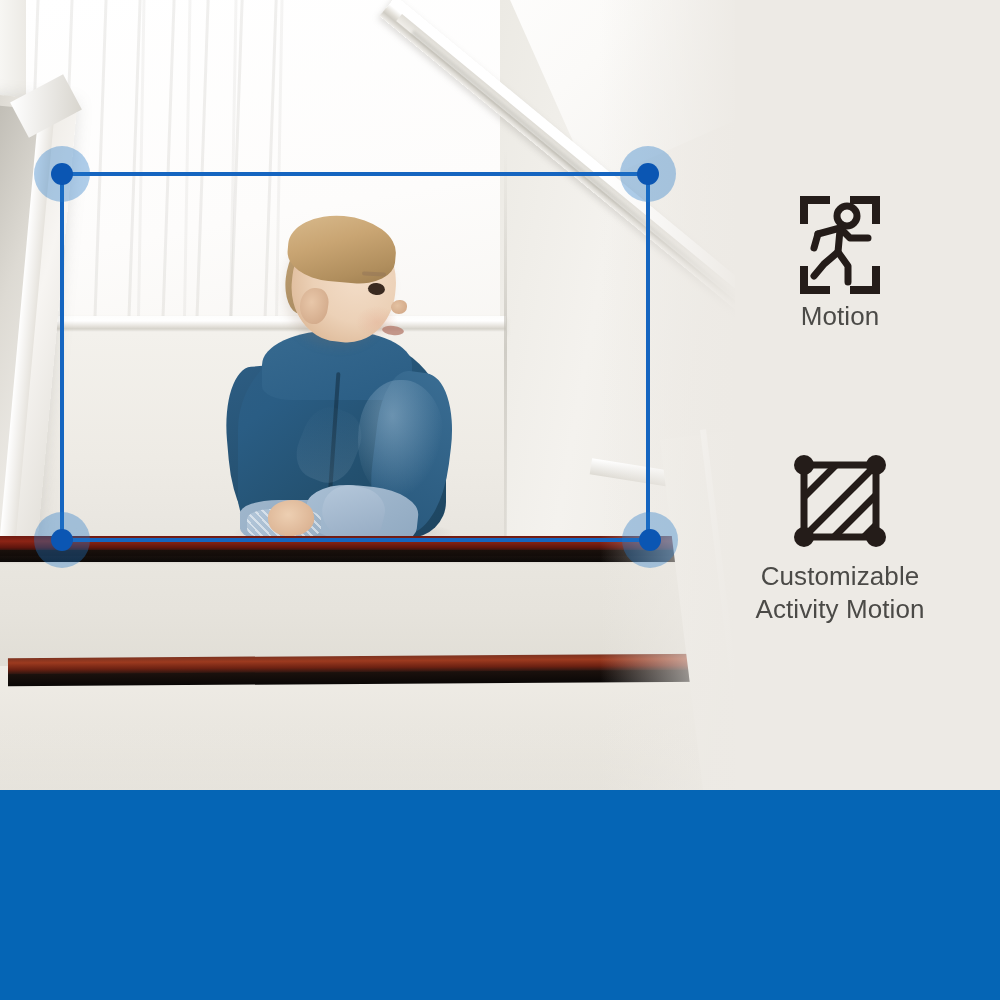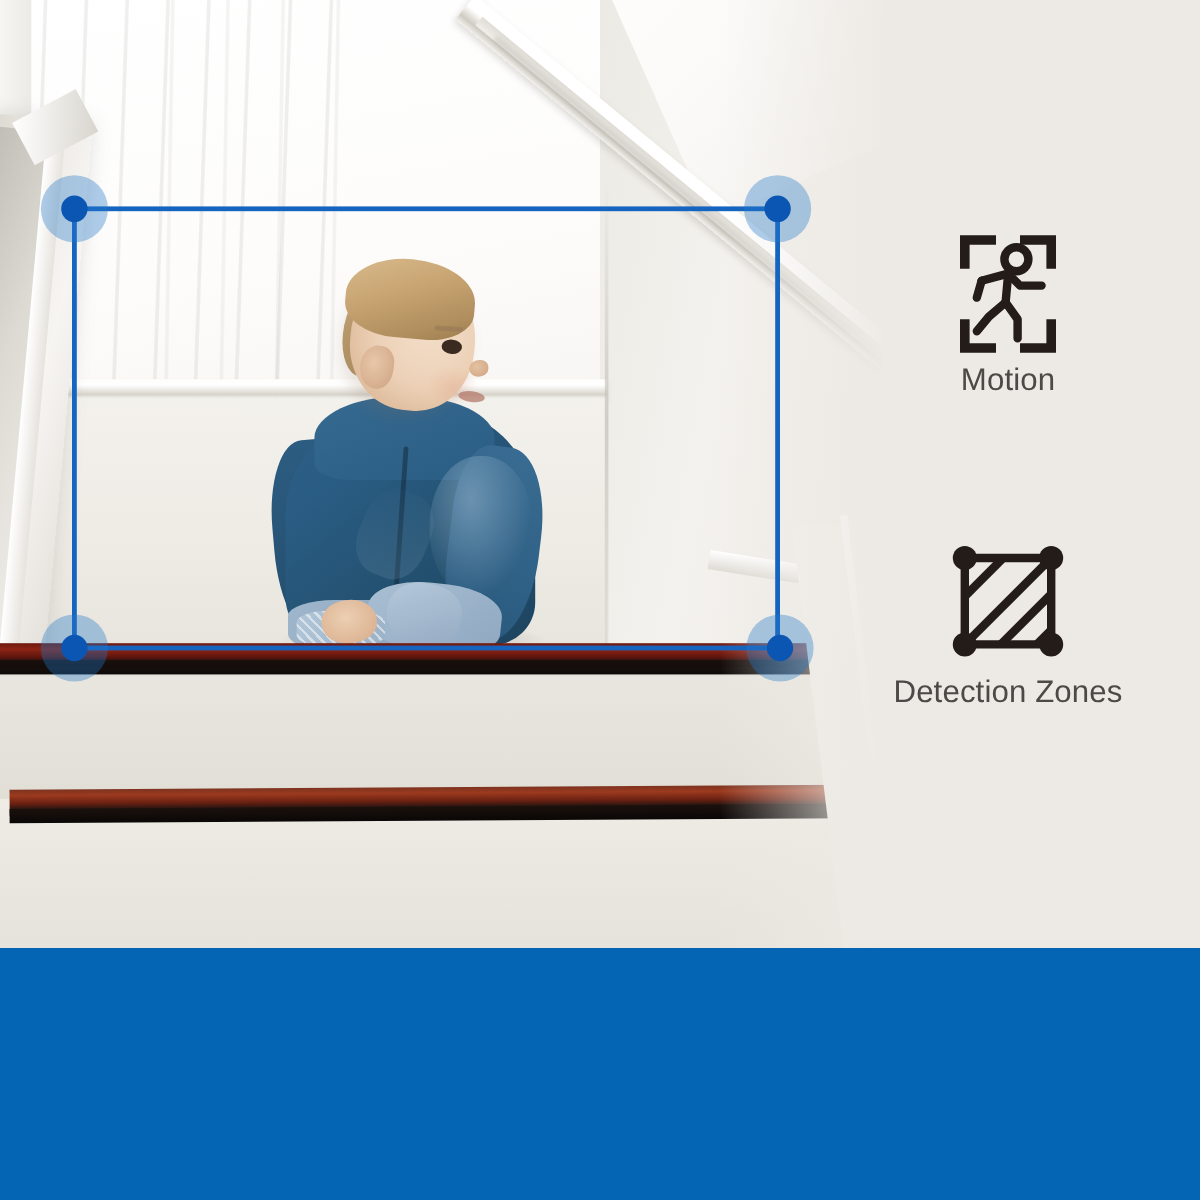--- a/index.html
+++ b/index.html
@@ -305,21 +305,22 @@
         </g>
         <g fill="#241C19">
           <circle cx="22" cy="15" r="10"></circle>
           <circle cx="94" cy="15" r="10"></circle>
           <circle cx="22" cy="87" r="10"></circle>
           <circle cx="94" cy="87" r="10"></circle>
         </g>
       </svg>
     </div>
     <div class="feat-label">
-      <div>Detection Zones</div>
+      <div>Customizable</div>
+      <div>Activity Motion</div>
     </div>
   </div>
 
   <div id="banner">
     
     
     
   </div>
 
 </div>

